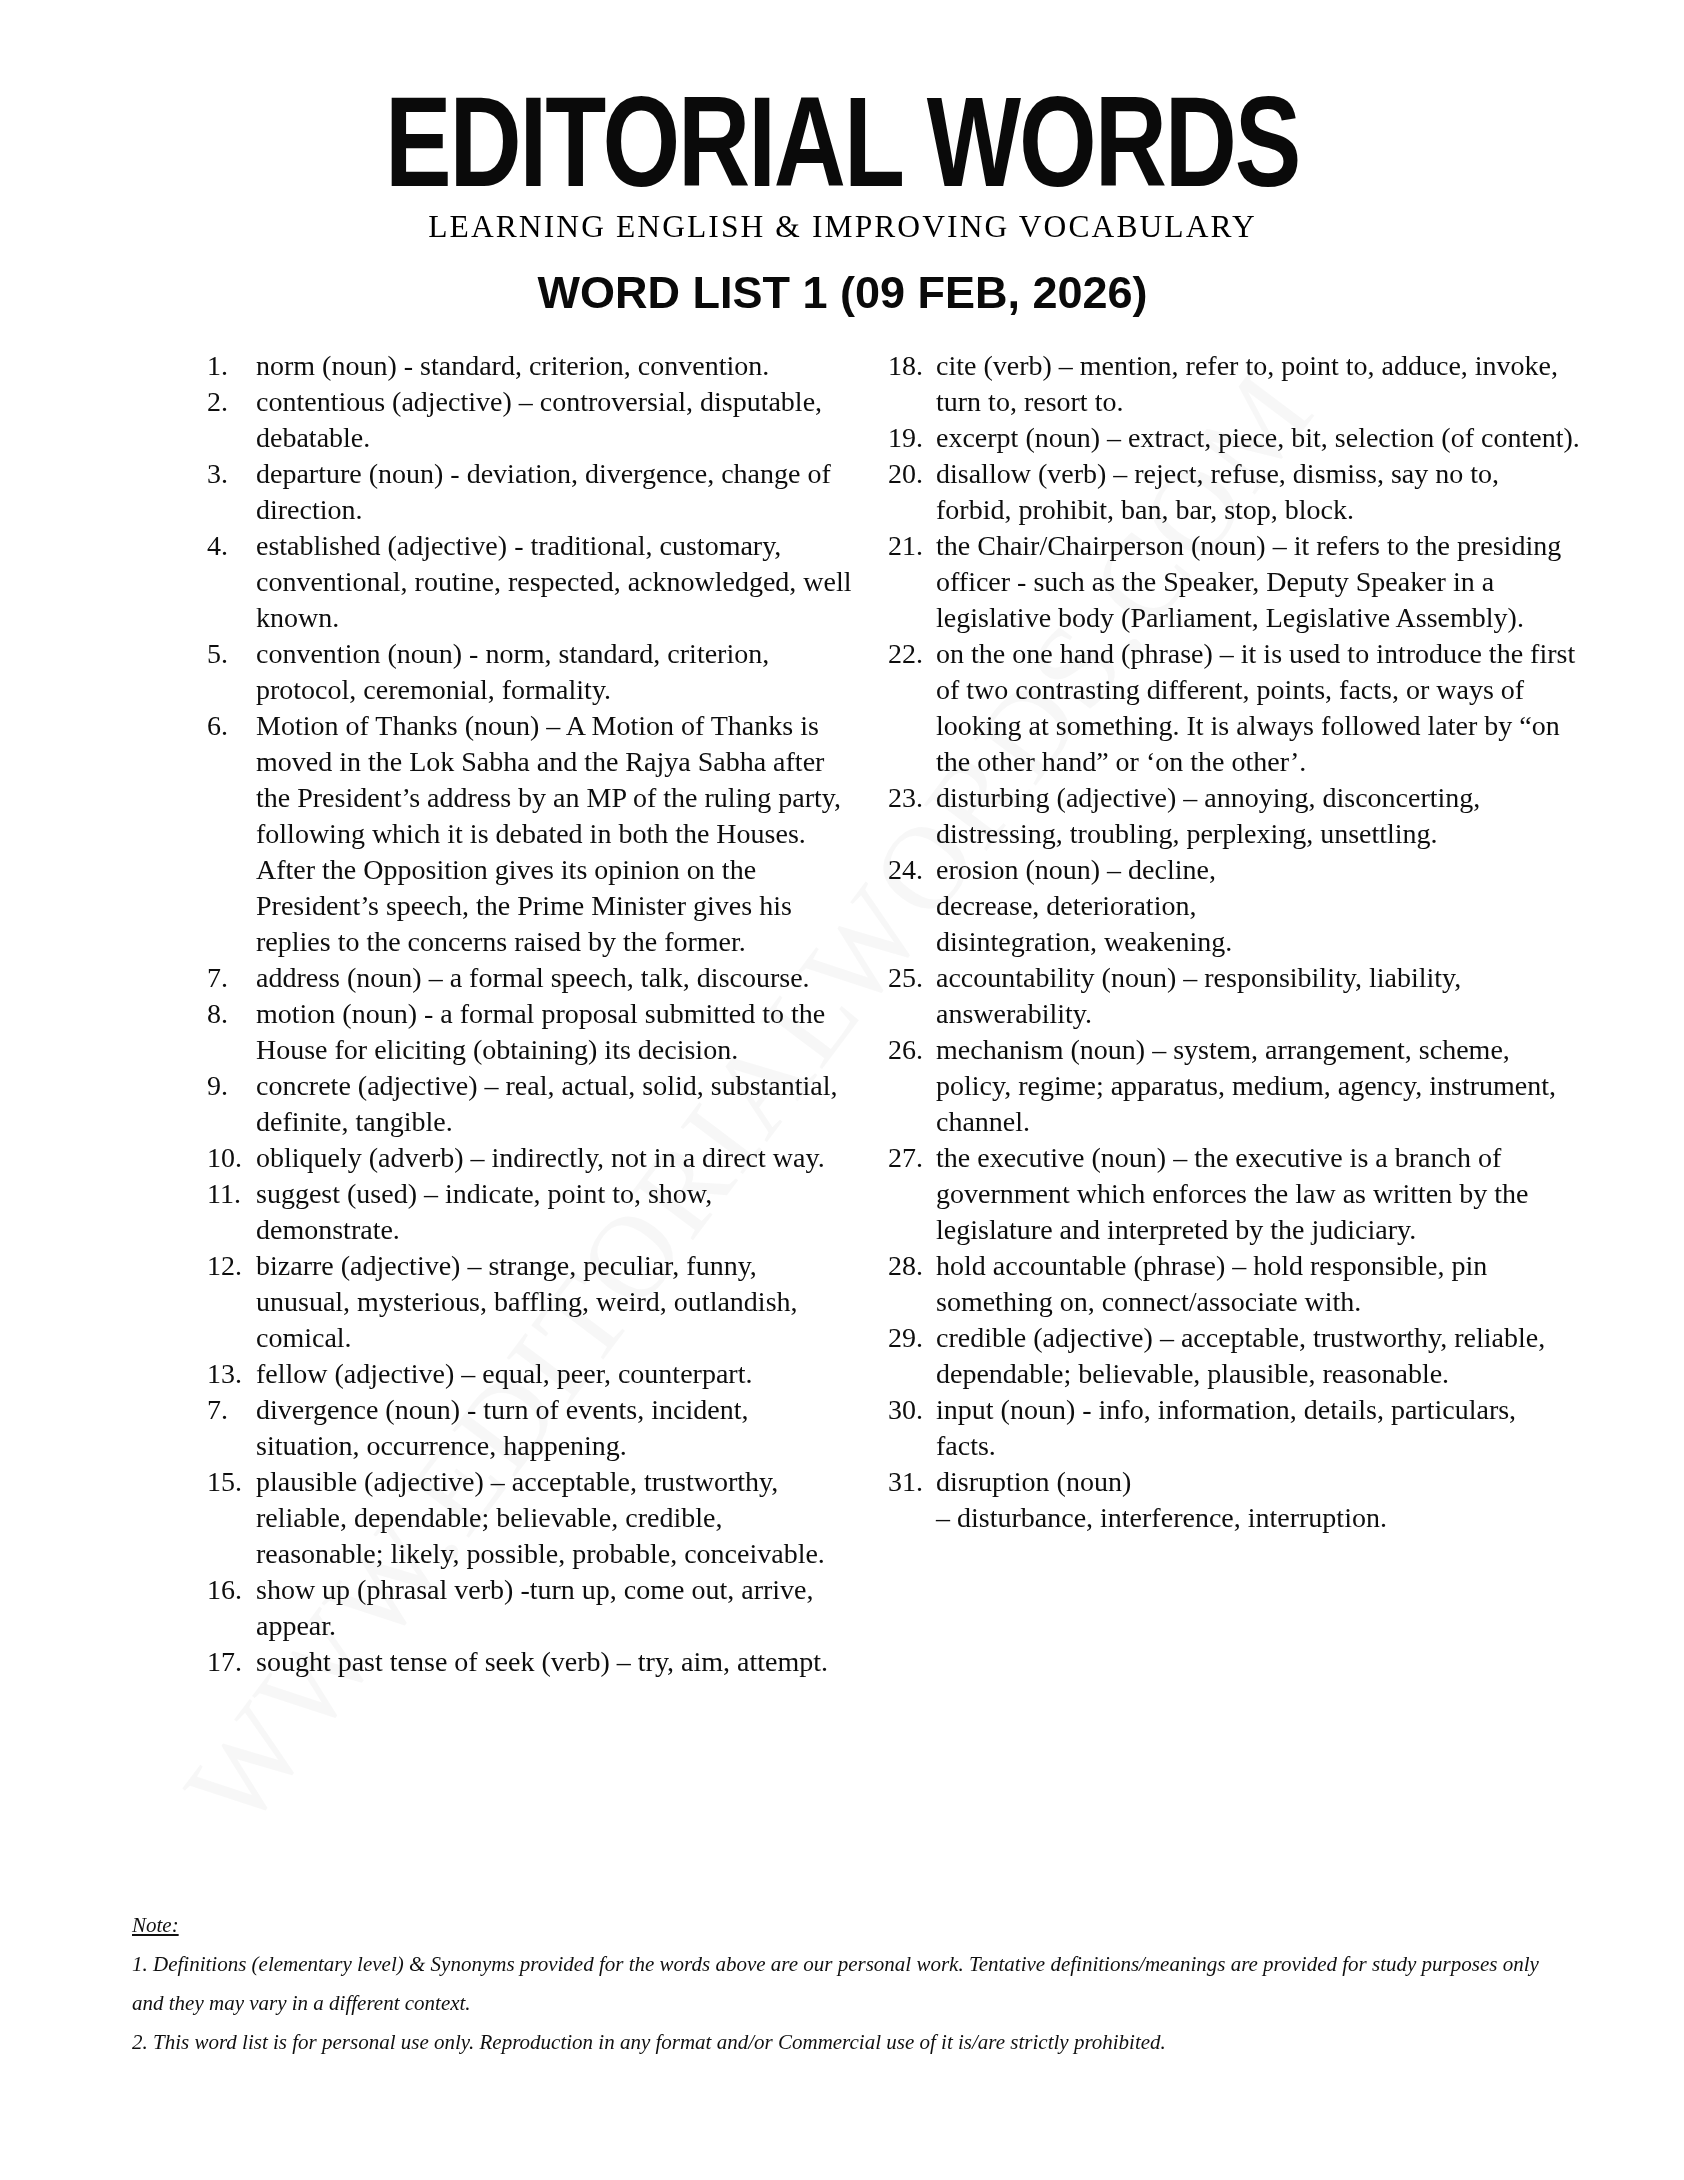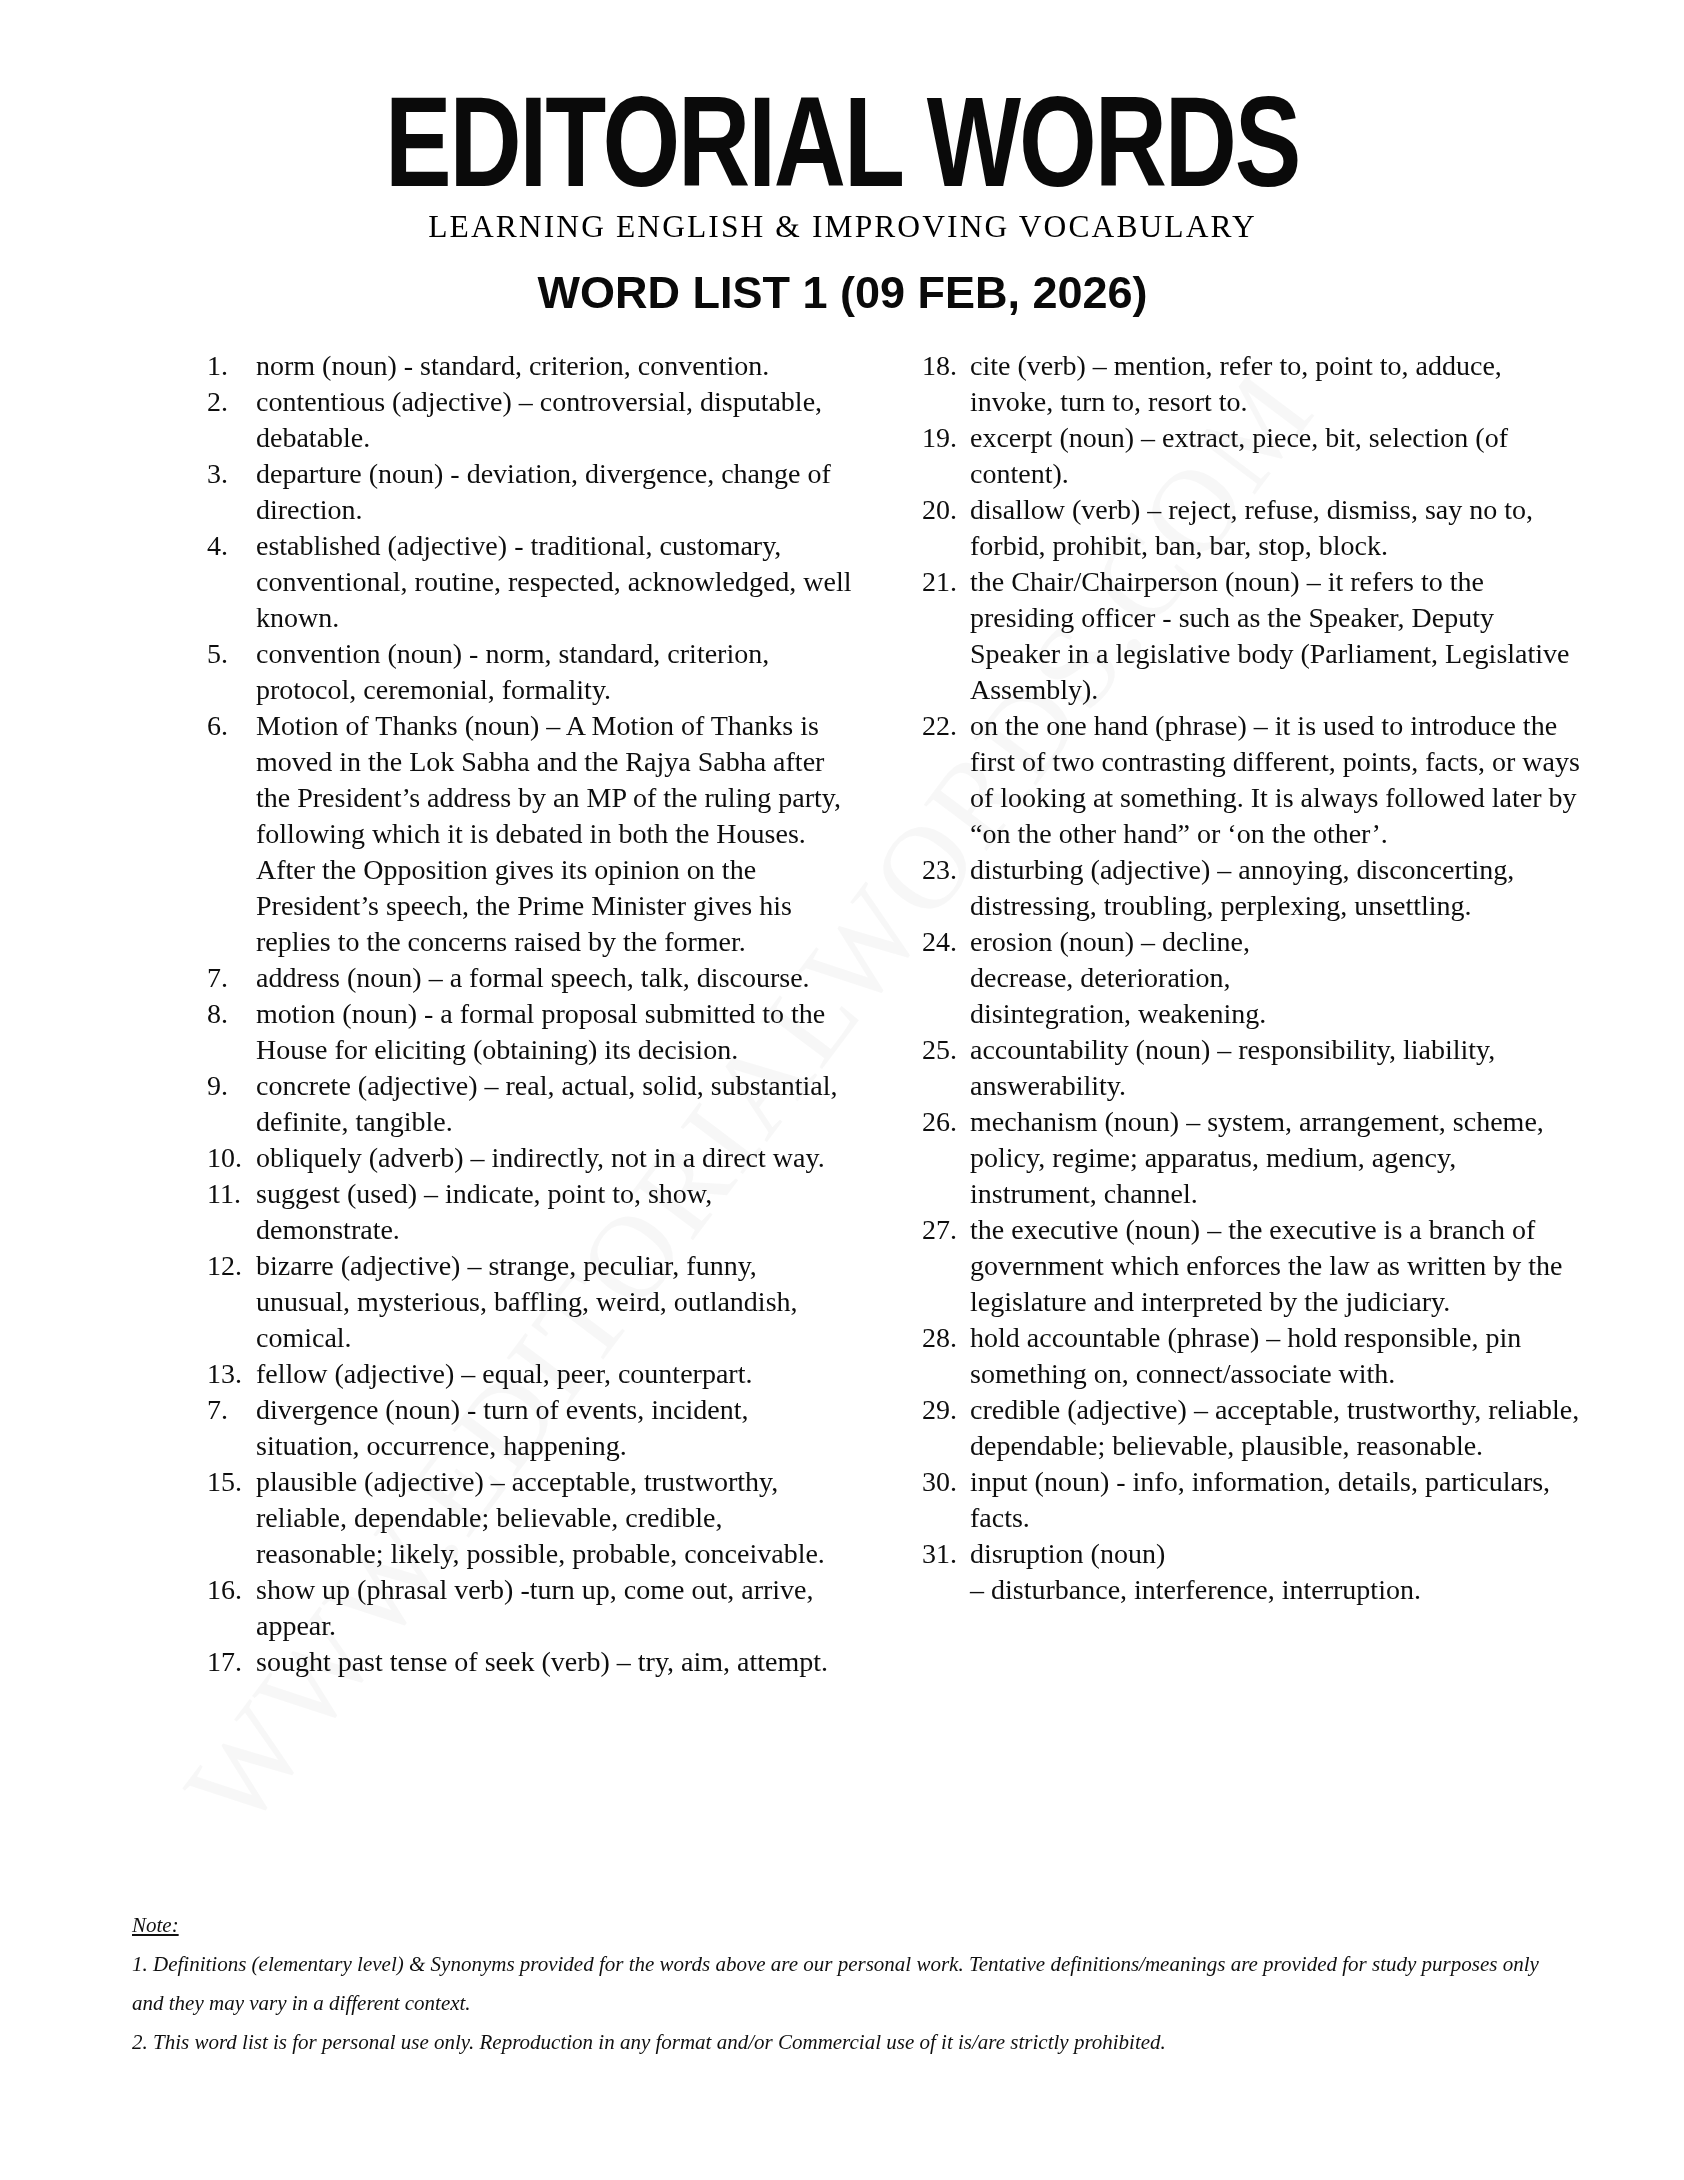--- a/index.html
+++ b/index.html
@@ -58,21 +58,21 @@
     top:348px;left:207px;
     width:1373px;
     display:flex;
     gap:32px;
   }
   .col{font-size:28px;line-height:36px;}
   .col-1{width:649px;}
   .col-2{width:692px;}
   .w-item{display:flex;align-items:flex-start;}
   .w-item .num{flex:0 0 49px;}
-  .col-2 .w-item .num{flex:0 0 48px;margin-left:34px;}
+  .col-2 .w-item .num{flex:0 0 48px;}
   .w-item .txt{flex:1;white-space:pre-line;}
   .w-item .txt b{font-weight:normal;}
   
   .note{
     position:absolute;
     left:132px;top:1906px;
     width:1435px;
     font-style:italic;
     font-size:21px;
     line-height:39px;

